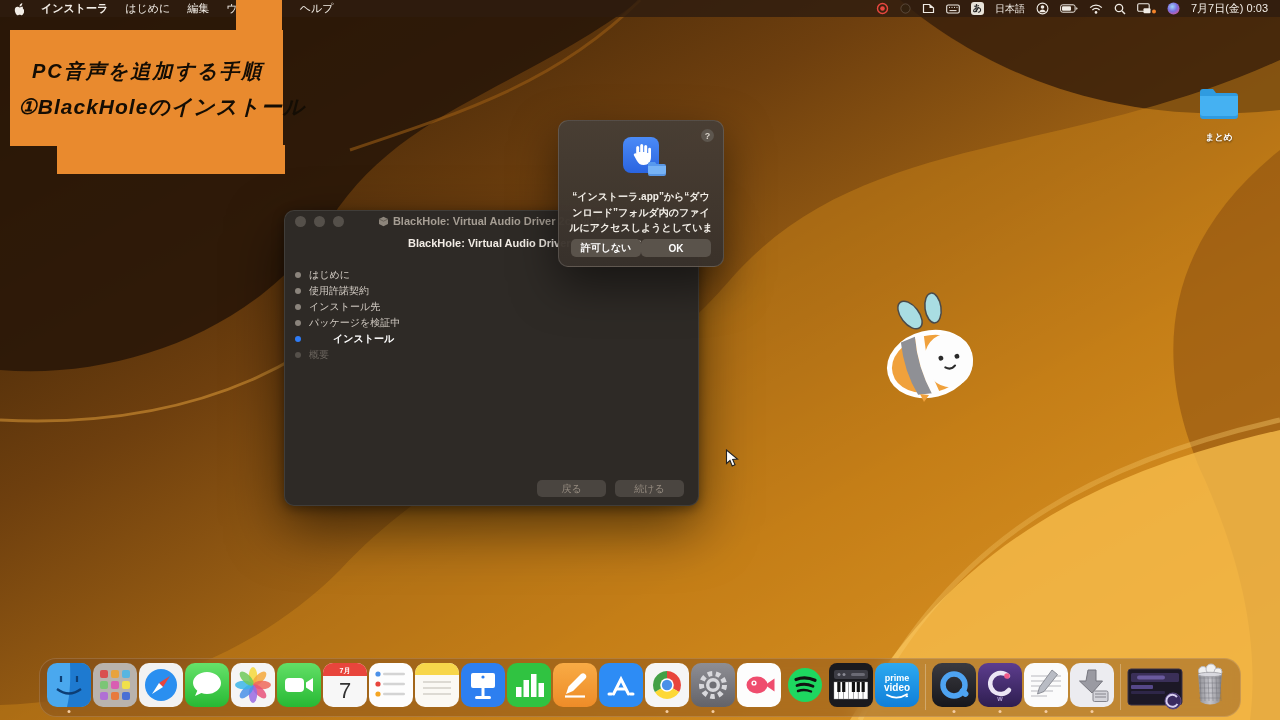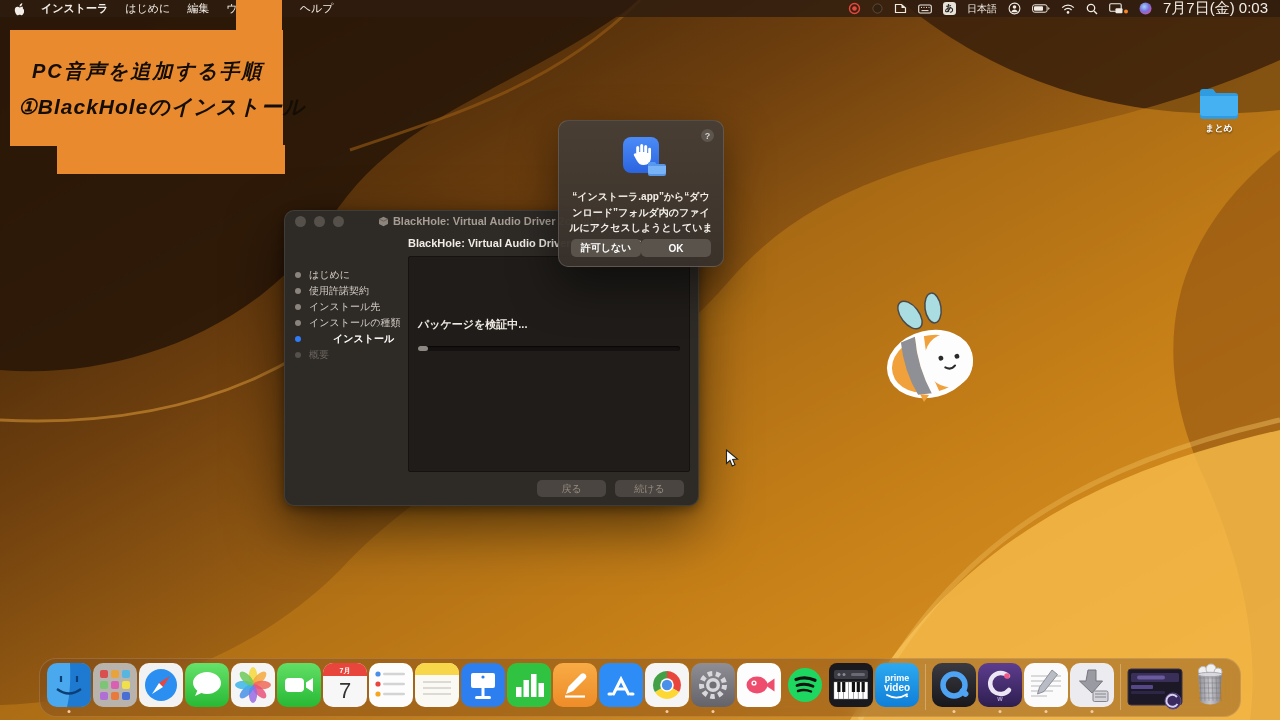--- a/index.html
+++ b/index.html
@@ -11,38 +11,38 @@
   .menubar{position:absolute;top:0;left:0;right:0;height:17px;
     background:rgba(46,28,15,.82);display:flex;align-items:center;
     justify-content:space-between;padding:0 12px;z-index:10;color:#f2ede6;font-size:11px;}
   .menu-left{display:flex;gap:17px;align-items:center;text-align:center;}
   .menu-left .mi{white-space:nowrap;}
   .menu-left .app-name{font-weight:bold;}
   .menu-right{display:flex;gap:11px;align-items:center;font-size:10px;}
   .menu-right svg{display:block;}
   .input-badge{background:#e7e2d8;color:#1c1c1c;font-size:9px;font-weight:bold;
     width:13px;height:13px;border-radius:3px;display:flex;align-items:center;justify-content:center;}
-  .clock{font-size:15px;white-space:nowrap;}
+  .clock{font-size:11px;white-space:nowrap;}
 
   
   .channel-name{position:absolute;top:11px;right:16px;z-index:20;color:#fff;
     font-size:23px;font-weight:bold;font-style:italic;letter-spacing:1px;
     text-shadow:0 1px 3px rgba(60,30,0,.45);}
   .note-piece{position:absolute;background:#e98a2e;z-index:19;}
   .note-tab{left:236px;top:0;width:46px;height:32px;}
   .note-main{left:10px;top:30px;width:273px;height:116px;}
   .note-bottom{left:57px;top:145px;width:228px;height:29px;}
   .note-text{position:absolute;z-index:21;color:#140d04;font-weight:bold;font-style:italic;white-space:nowrap;}
   .note-line1{left:32px;top:58px;font-size:20px;letter-spacing:2px;}
   .note-line2{left:18px;top:93px;font-size:21px;letter-spacing:1px;}
 
   
   .desktop-folder{position:absolute;left:1195px;top:86px;width:48px;z-index:2;
     display:flex;flex-direction:column;align-items:center;cursor:default;}
-  .desktop-folder .flabel{margin-top:2px;font-size:9px;font-weight:bold;color:#fff;
+  .desktop-folder .flabel{margin-top:11px;font-size:9px;font-weight:bold;color:#fff;
     text-shadow:0 1px 2px rgba(0,0,0,.6);}
 
   
   .window{position:absolute;left:284px;top:210px;width:413px;height:294px;z-index:5;
     background:#2e2a26;border:1px solid rgba(255,255,255,.09);border-radius:10px;
     box-shadow:0 22px 55px rgba(0,0,0,.55),0 3px 12px rgba(0,0,0,.4);}
   .titlebar{position:absolute;top:0;left:0;right:0;height:20px;display:flex;align-items:center;}
   .tl-dots{display:flex;gap:8px;margin-left:10px;}
   .tl-dot{width:11px;height:11px;border-radius:50%;background:#55504a;}
   .wtitle{position:absolute;left:0;right:0;text-align:center;font-size:11px;font-weight:bold;
@@ -235,38 +235,32 @@
         <div class="step pending">
           <span class="bullet"></span>
           <span>使用許諾契約</span>
         </div>
         <div class="step pending">
           <span class="bullet"></span>
           <span>インストール先</span>
         </div>
         <div class="step pending">
           <span class="bullet"></span>
-          <span>インストールの種類</span>
+          <span>パッケージを検証中</span>
         </div>
         <div class="step current">
           <span class="bullet"></span>
           <span>インストール</span>
         </div>
         <div class="step disabled">
           <span class="bullet"></span>
           <span>概要</span>
         </div>
       </div>
     <div class="wheading">BlackHole: Virtual Audio Driver 2ch v0.5.</div>
-    <div class="content-box">
-      <div class="status-text">パッケージを検証中...</div>
-      <div class="progress-track">
-        <div class="progress-fill" style="width: 4%;"></div>
-      </div>
-    </div>
     <div class="wbuttons">
       <div class="wbtn">戻る</div>
       <div class="wbtn">続ける</div>
     </div>
   </div>
 
   <div class="dialog">
     <div class="dlg-help">?</div>
     <div class="dlg-icon">
       <div class="hand-sq">

